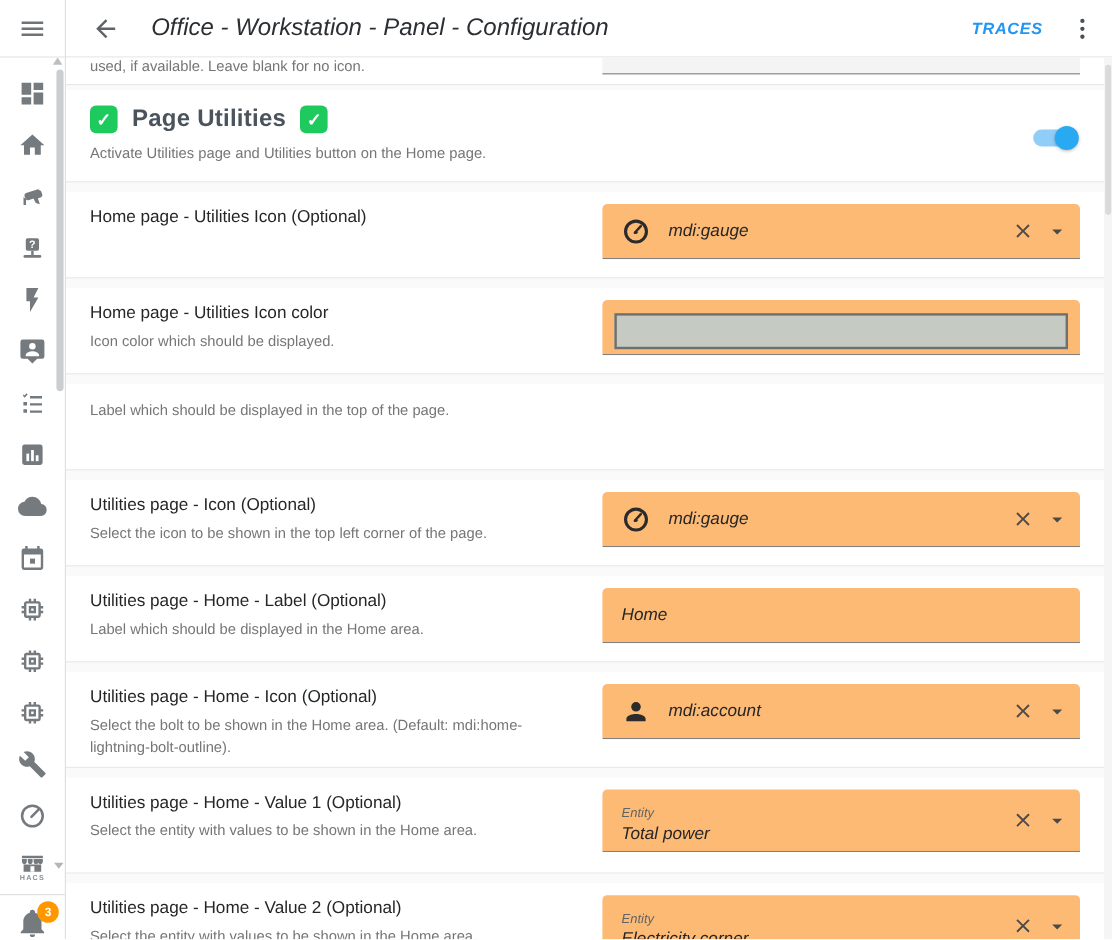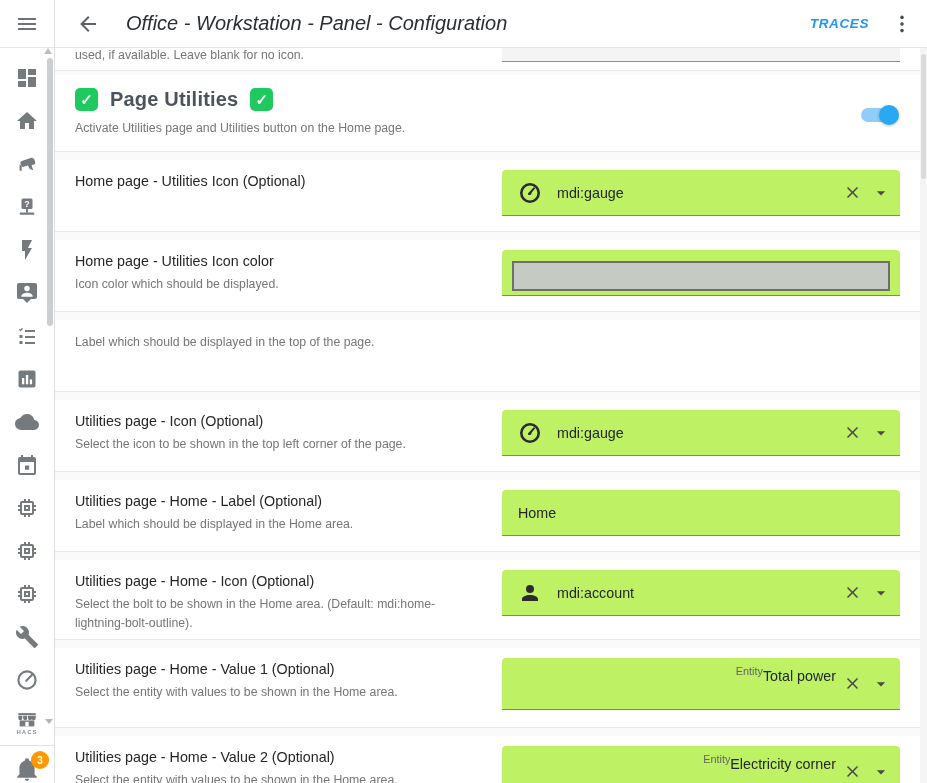--- a/index.html
+++ b/index.html
@@ -62,36 +62,36 @@
                background:var(--knob,#29a9f2);box-shadow:0 1px 3px rgba(0,0,0,.25);}
 
   .row-card{height:72px;margin-bottom:8px;display:flex;justify-content:space-between;}
   .row-card.tall{height:80px;}
   .row-card.last{margin-bottom:0;height:80px;}
   .row-text{padding:13px 16px 0 20px;max-width:432px;box-sizing:border-box;}
   .row-label{font-size:14.3px;color:#242628;margin-bottom:6px;}
   .row-desc{font-size:12.3px;color:#767676;line-height:1.55;}
   .row-field-wrap{flex:none;width:398px;margin:10px 27px 0 0;}
 
-  .field{position:relative;height:46px;background:#bef264;border-bottom:1px solid #818181;
+  .field{position:relative;height:46px;background:#fdba74;border-bottom:1px solid #818181;
          border-radius:4px 4px 0 0;box-sizing:border-box;display:flex;align-items:center;
-         padding:0 64px 0 16px;cursor:text;}
+         padding:0 64px 0 16px;cursor:text;font-style:italic;}
   .field .f-icon{width:24px;height:24px;margin-right:15px;flex:none;}
   .field .f-icon svg{width:24px;height:24px;fill:#2b2b2b;display:block;}
   .f-value{font-size:14.3px;color:#242628;white-space:nowrap;}
   .f-end{position:absolute;right:9px;top:0;height:100%;display:flex;align-items:center;gap:9px;}
   .f-clear,.f-caret{cursor:pointer;display:flex;align-items:center;}
   .f-clear svg{width:19px;height:19px;fill:#4a4a4a;}
   .f-caret svg{width:20px;height:20px;fill:#4a4a4a;}
 
   .field.color-field{padding:0;cursor:pointer;}
   .swatch{position:absolute;left:10px;right:10px;top:11px;height:30px;background:#c5cac3;
           border:2px solid #6f6f6f;box-sizing:border-box;}
 
-  .field.entity{height:52px;flex-direction:row;align-items:flex-start;justify-content:flex-end;
+  .field.entity{height:52px;flex-direction:column;align-items:flex-start;justify-content:center;
                 padding:7px 64px 0 16px;}
   .f-label{font-size:10.8px;color:#636363;}
   .entity .f-value{margin-top:3px;}
 </style>
 </head>
 <body>
 
 <div class="app">
 
   <div class="sidebar">

